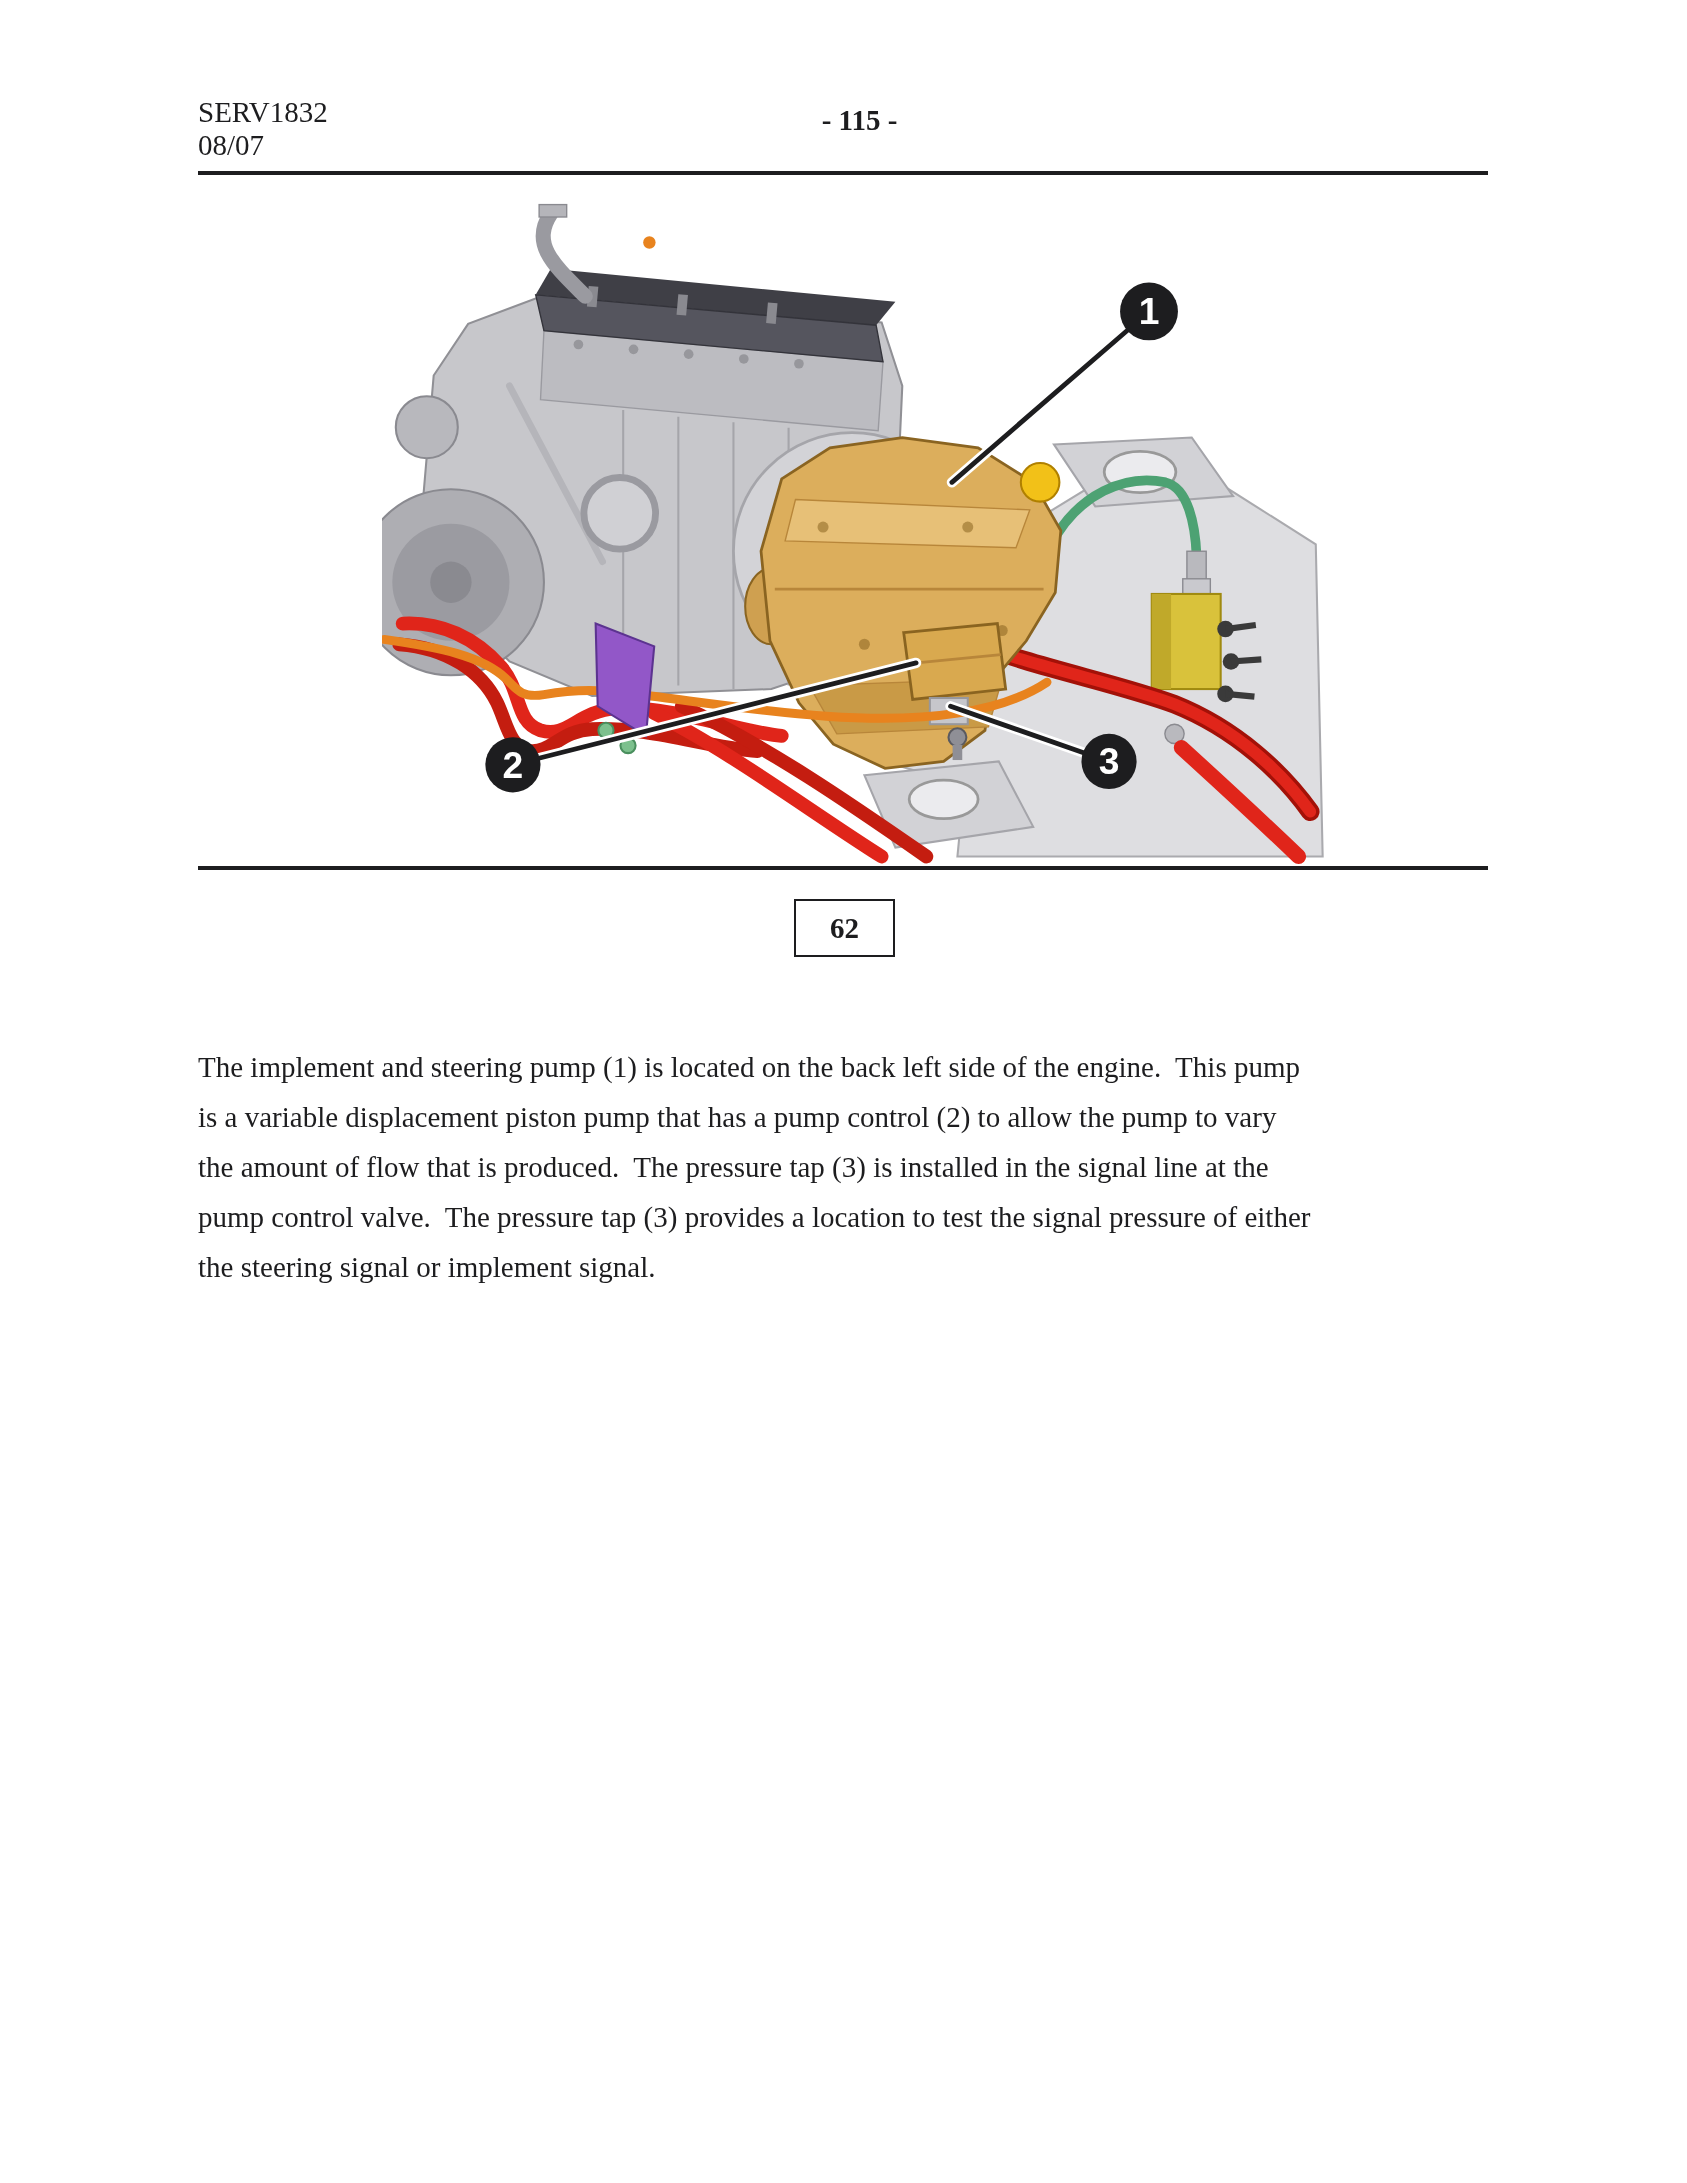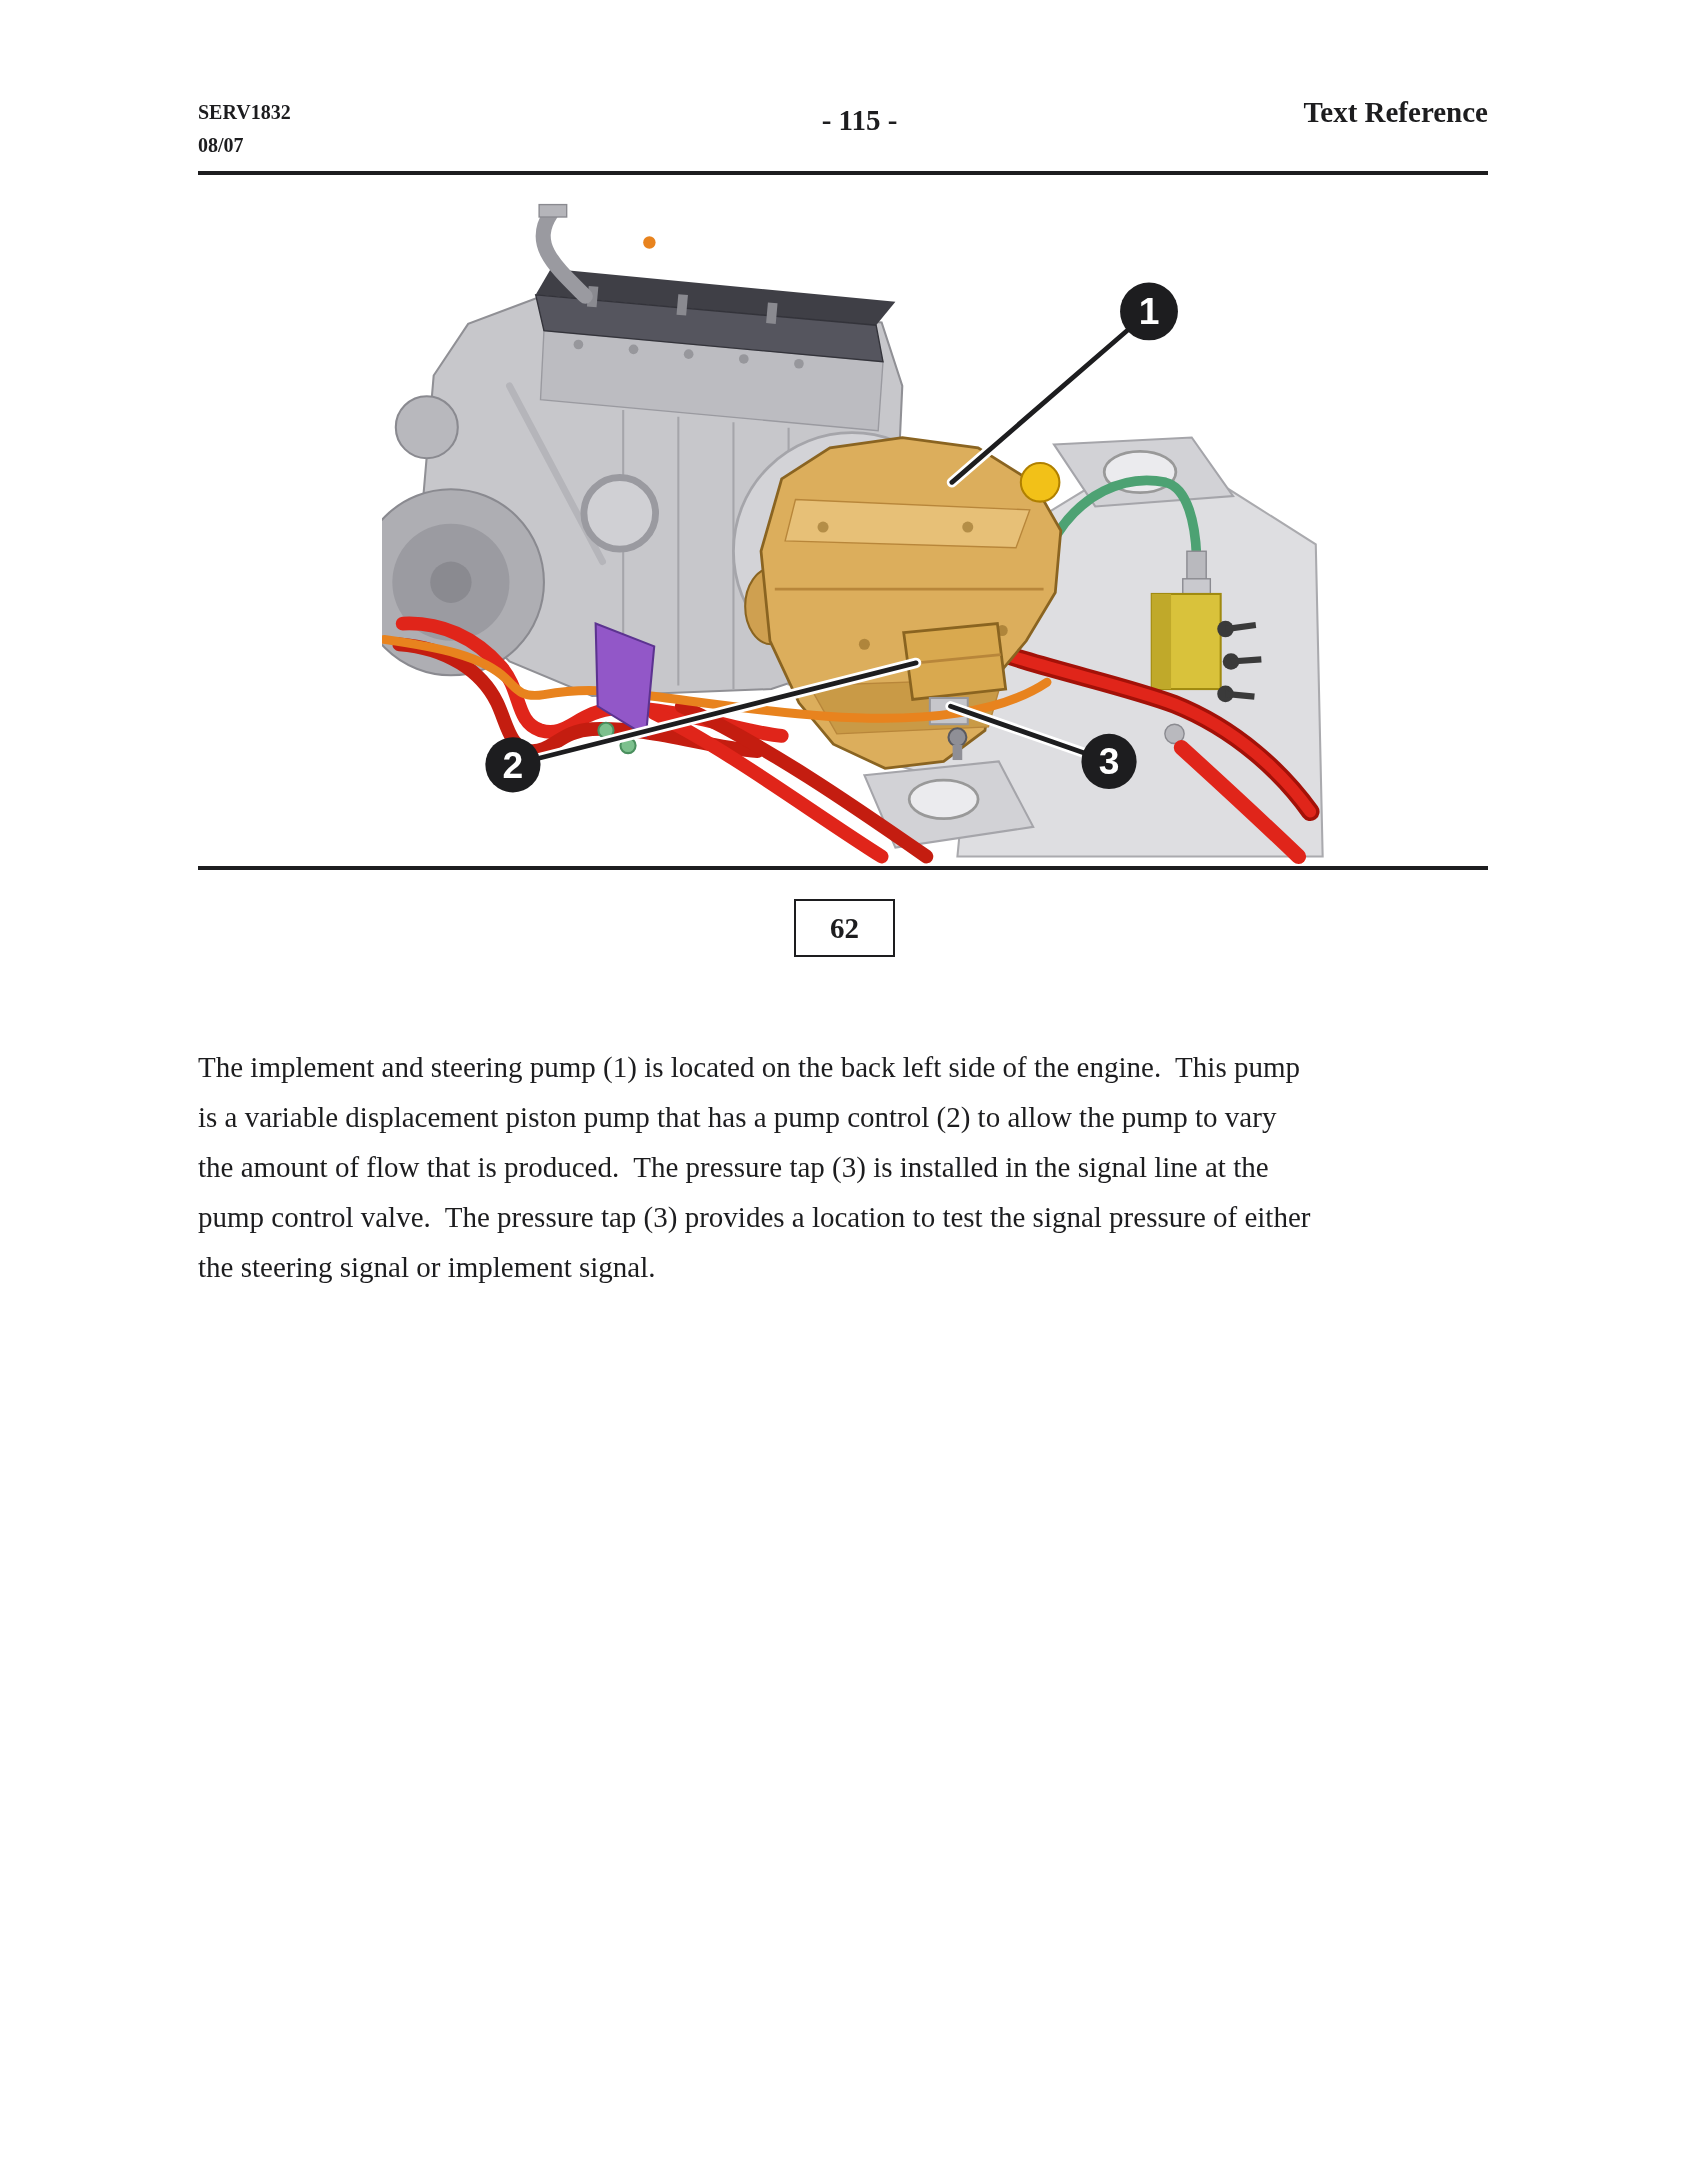--- a/index.html
+++ b/index.html
@@ -4,21 +4,21 @@
 <style>
   html,body{margin:0;padding:0;background:#ffffff;}
   .page{
     position:relative;
     width:1687px;height:2183px;
     background:#ffffff;
     font-family:"Liberation Serif","DejaVu Serif",serif;
     color:#1d1d1f;
     overflow:hidden;
   }
-  .hdr-left{position:absolute;left:198px;top:96px;font-size:20px;font-weight:bold;line-height:33px;}
+  .hdr-left{position:absolute;left:198px;top:96px;font-size:29px;font-weight:normal;line-height:33px;}
   .hdr-page{position:absolute;left:16px;top:96px;width:1687px;text-align:center;font-size:29px;font-weight:bold;margin-top:8px;}
   .hdr-right{position:absolute;left:799px;top:96px;width:689px;text-align:right;font-size:29px;font-weight:bold;}
   .rule{position:absolute;left:198px;width:1290px;height:4.1px;background:#1d1d1f;}
   .rule-top{top:171px;}
   .rule-mid{top:866px;}
   .figure-svg{position:absolute;left:382px;top:203px;}
   .fig-box{
     position:absolute;left:794px;top:899px;width:101px;height:58px;
     border:2.8px solid #1d1d1f;box-sizing:border-box;
     display:flex;align-items:center;justify-content:center;
@@ -36,21 +36,20 @@
 </head>
 <body>
 
 <div class="page">
 
   <div class="hdr-left">
     <div>SERV1832</div>
     <div>08/07</div>
   </div>
   <div class="hdr-page">- 115 -</div>
-  <div class="hdr-right">Text Reference</div>
   <div class="rule rule-top"></div>
 
   <svg class="figure-svg" width="951" height="662" viewBox="0 0 1380 960" xmlns="http://www.w3.org/2000/svg">
 
     <g>
       <polygon points="40,520 150,500 225,555 165,622 58,602" fill="#c2c2c6" stroke="#97979c" stroke-width="3"></polygon>
       <ellipse cx="105" cy="560" rx="32" ry="24" fill="#ededf0" stroke="#97979c" stroke-width="4"></ellipse>
     </g>
 
     <g>

